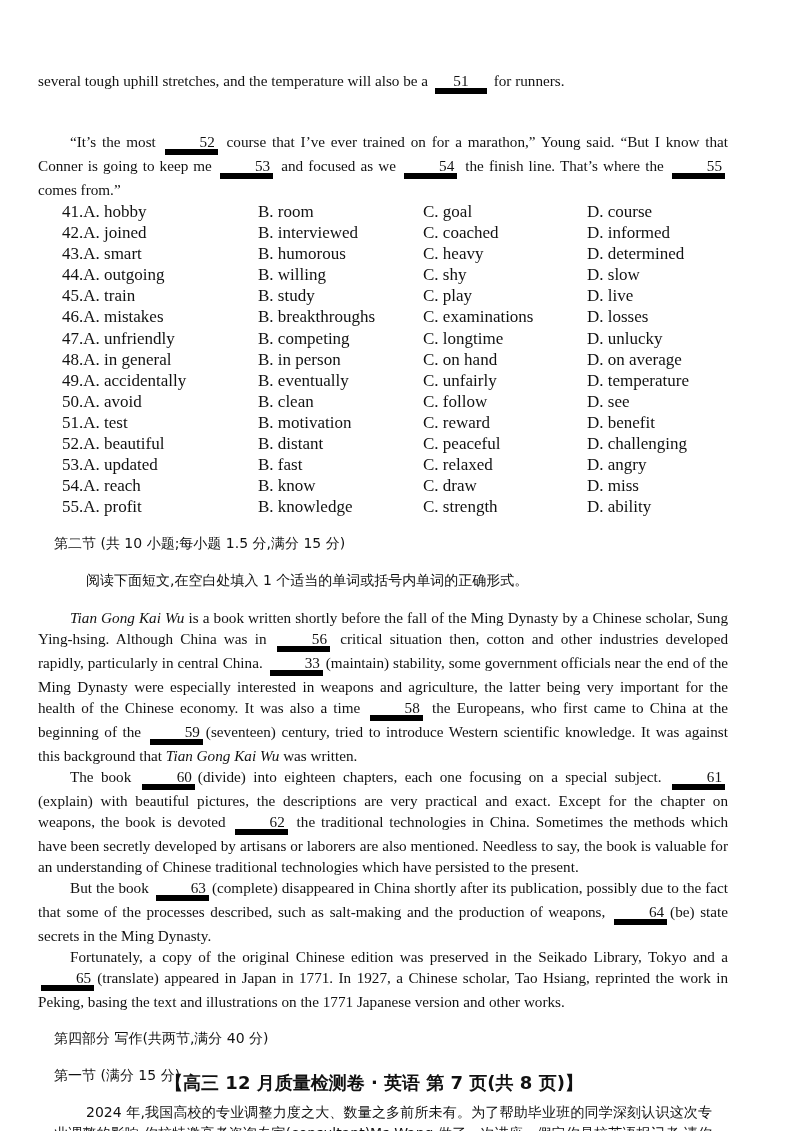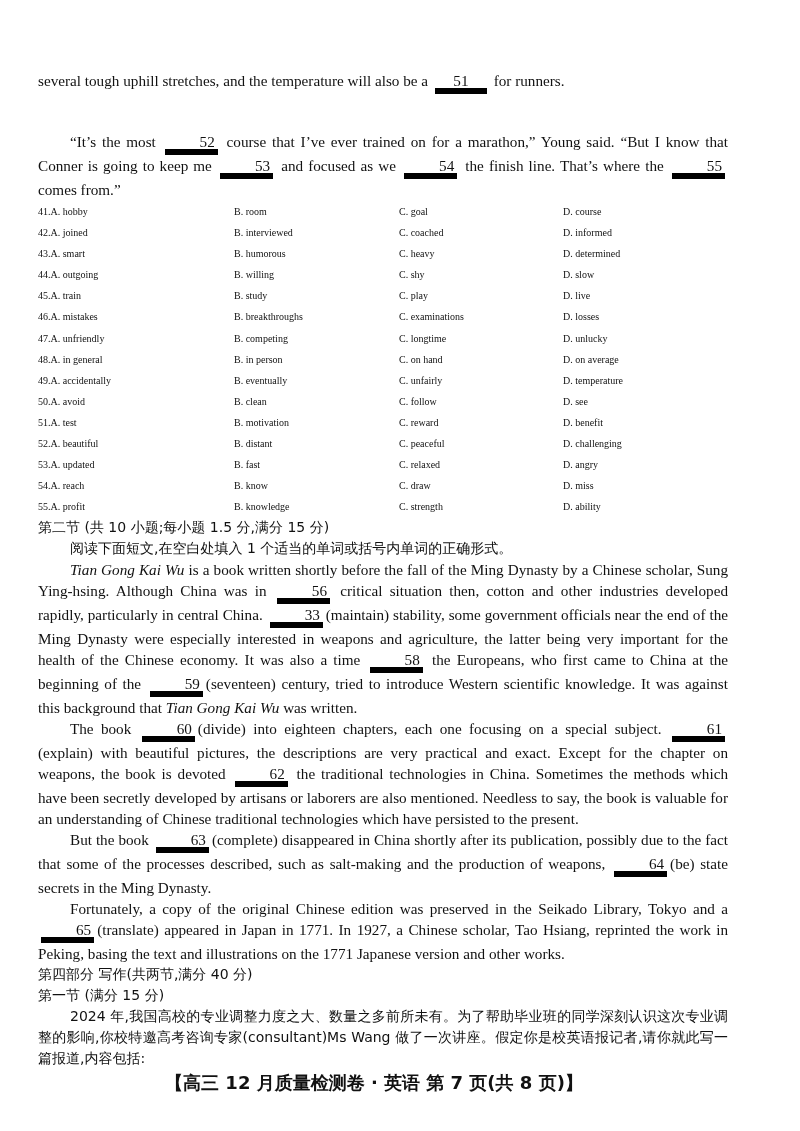--- a/index.html
+++ b/index.html
@@ -5,24 +5,24 @@
   html, body { margin:0; padding:0; background:#ffffff; }
   body { width:800px; height:1131px; position:relative; overflow:hidden;
          font-family:"Liberation Serif","DejaVu Serif",serif; color:#111; }
   .page { position:absolute; left:38px; top:70px; width:690px; }
   .p { font-size:15.2px; line-height:21px; text-align:justify; margin:0; }
   .p.last { text-align-last:left;margin-top:37px; }
   .indent { text-indent:32px; }
   .blank { display:inline-block; min-width:46px; text-align:center; border-bottom:6px solid #000000;
            line-height:15px; padding:0 3px; margin:0 3px; }
   .opts { margin-top:1px; }
-  .opt-row { display:flex; font-size:10px; height:21.1px; line-height:21px; }
+  .opt-row { display:flex; font-size:17px; height:21.1px; line-height:21px;margin-left:24px; }
   .opt-row span { display:block; }
   .c-a { width:196px; } .c-b { width:165px; } .c-c { width:164px; } .c-d { flex:1; }
-  .cn { font-family:"DejaVu Sans",sans-serif; font-size:14px; line-height:21px; margin:0; }
+  .cn { font-family:"DejaVu Sans",sans-serif; font-size:14px; line-height:21px; margin:16px; }
   .cn.bold { font-weight:normal; }
   .cn.indent { text-indent:32px; }
   .ital { font-style:italic; }
   .footer { position:absolute; top:1071px; left:0; width:748px; text-align:center;
             font-family:"DejaVu Sans",sans-serif; font-size:18px; font-weight:bold; }
 </style>
 </head>
 <body>
 
 <div class="page">

